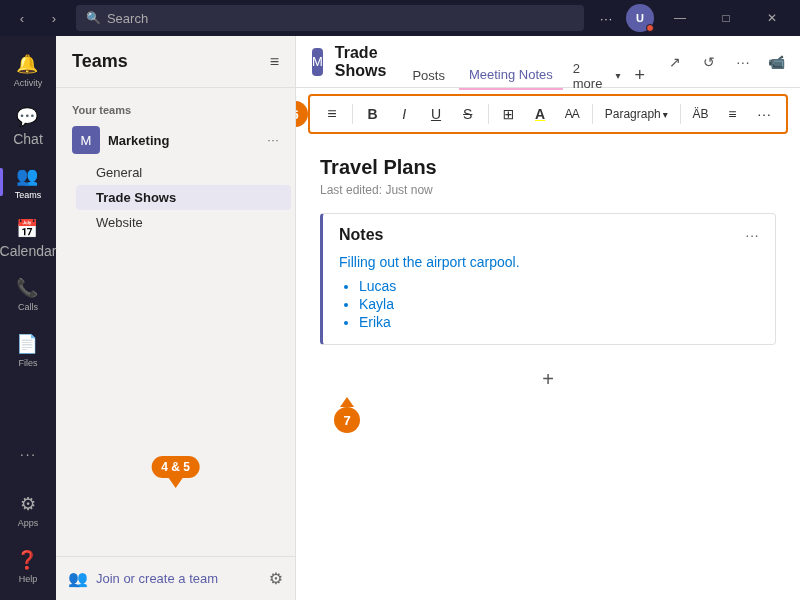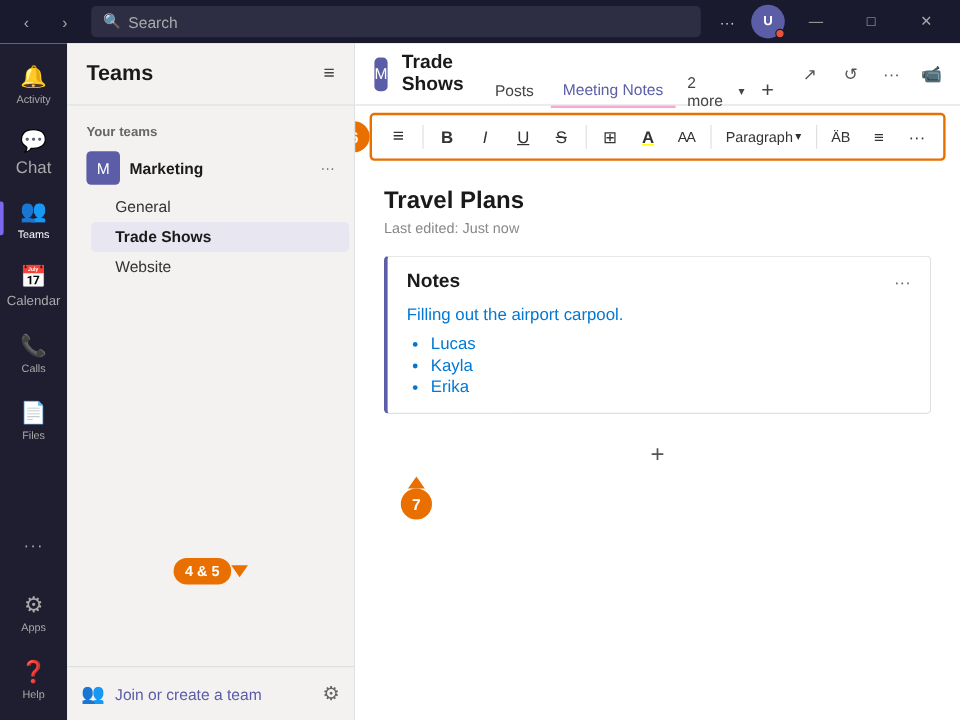--- a/index.html
+++ b/index.html
@@ -374,21 +374,21 @@
     <div class="nav-item">
       <span class="nav-icon">💬</span>
       <span style="font-size:14px;color:#aaa;">Chat</span>
     </div>
     <div class="nav-item active">
       <span class="nav-icon">👥</span>
       <span style="font-size:9px;color:#fff;">Teams</span>
     </div>
     <div class="nav-item">
       <span class="nav-icon">📅</span>
-      <span style="font-size:11px;color:#aaa;">Calendar</span>
+      <span style="font-size:14px;color:#aaa;">Calendar</span>
     </div>
     <div class="nav-item">
       <span class="nav-icon">📞</span>
       <span style="font-size:9px;color:#aaa;">Calls</span>
     </div>
     <div class="nav-item">
       <span class="nav-icon">📄</span>
       <span style="font-size:9px;color:#aaa;">Files</span>
     </div>
     <div class="nav-spacer"></div>
@@ -426,21 +426,21 @@
             <span>Trade Shows</span>
           </div>
           <div class="channel-item">
             <span>Website</span>
           </div>
         </div>
       </div>
     </div>
 
     <div style="position:relative; display:flex; justify-content:center; margin-bottom:8px;">
-      <div style="position:absolute; bottom:60px; left:50%; transform:translateX(-50%); display:flex; flex-direction:row; align-items:center; z-index:10;">
+      <div style="position:absolute; bottom:60px; left:50%; transform:translateX(-50%); display:flex; flex-direction:column; align-items:center; z-index:10;">
         <div style="background:#e86f00; color:#fff; font-weight:700; font-size:12px; border-radius:14px; padding:4px 10px; white-space:nowrap;">4 &amp; 5</div>
         <div style="width:0;height:0;border-left:7px solid transparent;border-right:7px solid transparent;border-top:10px solid #e86f00;"></div>
       </div>
     </div>
     <div class="sidebar-footer">
       <div class="join-team-btn">
         <span style="font-size:16px;">👥</span>
         <span>Join or create a team</span>
       </div>
       <span class="settings-btn">⚙</span>

